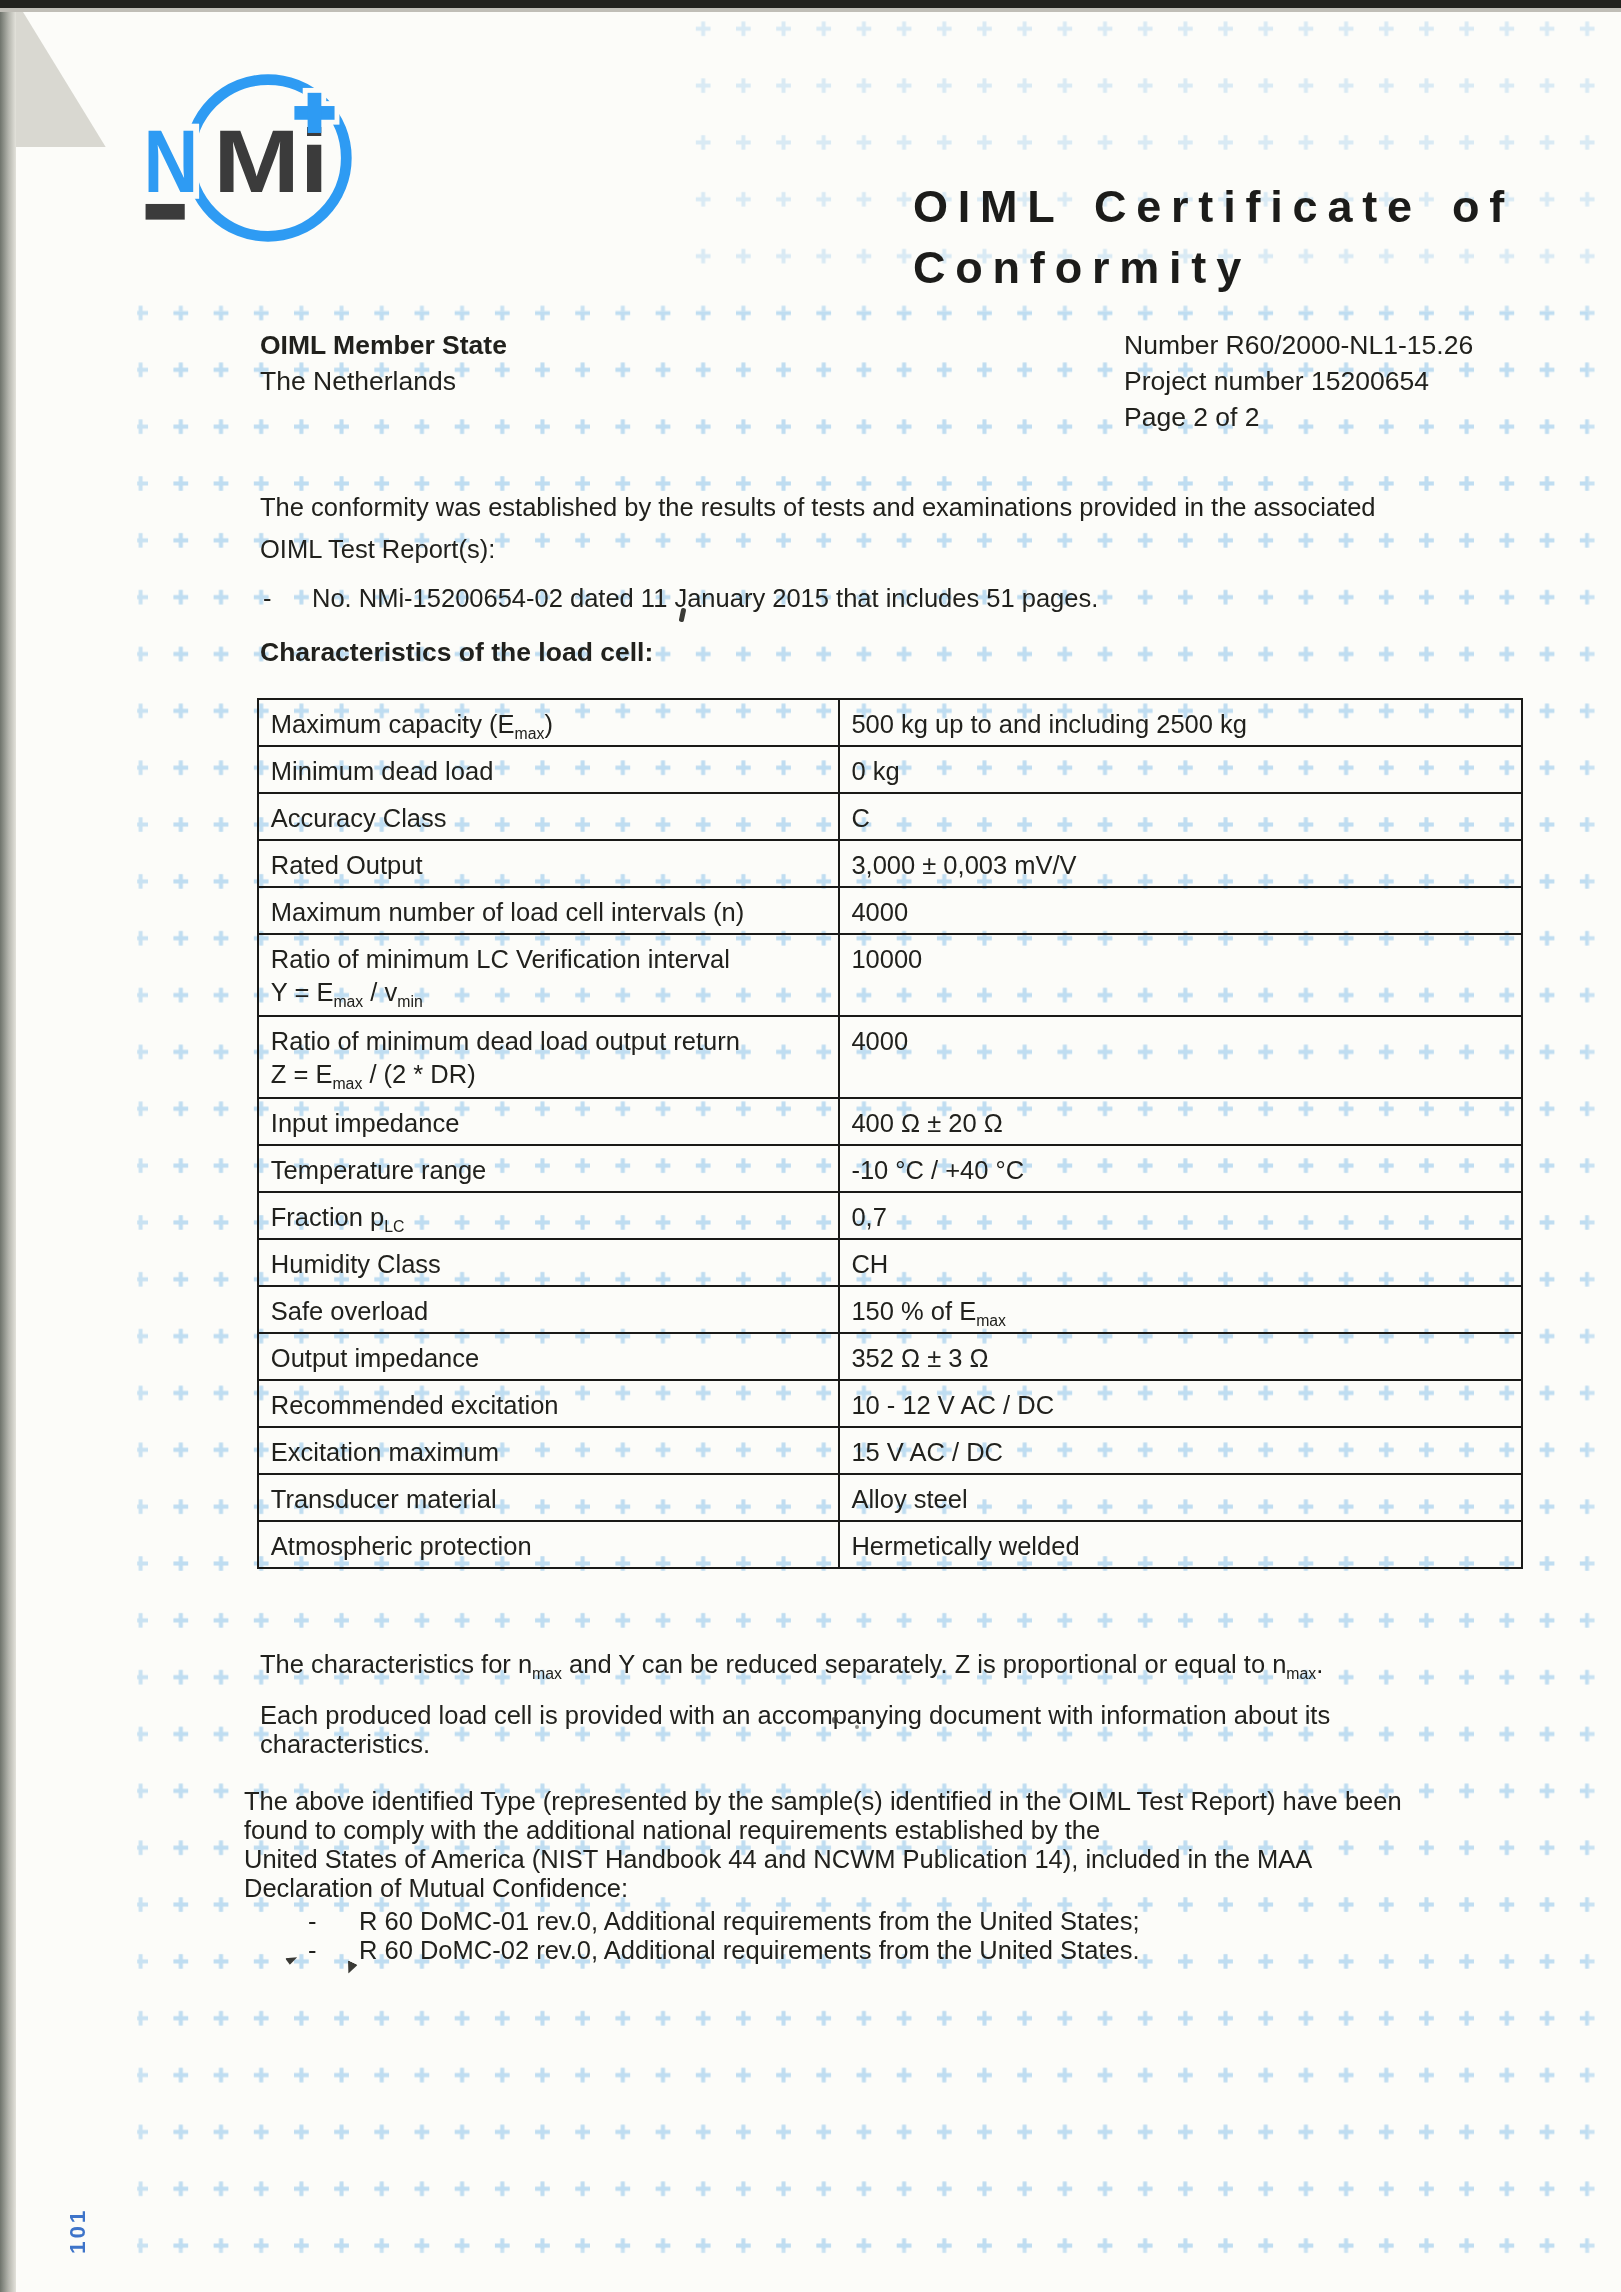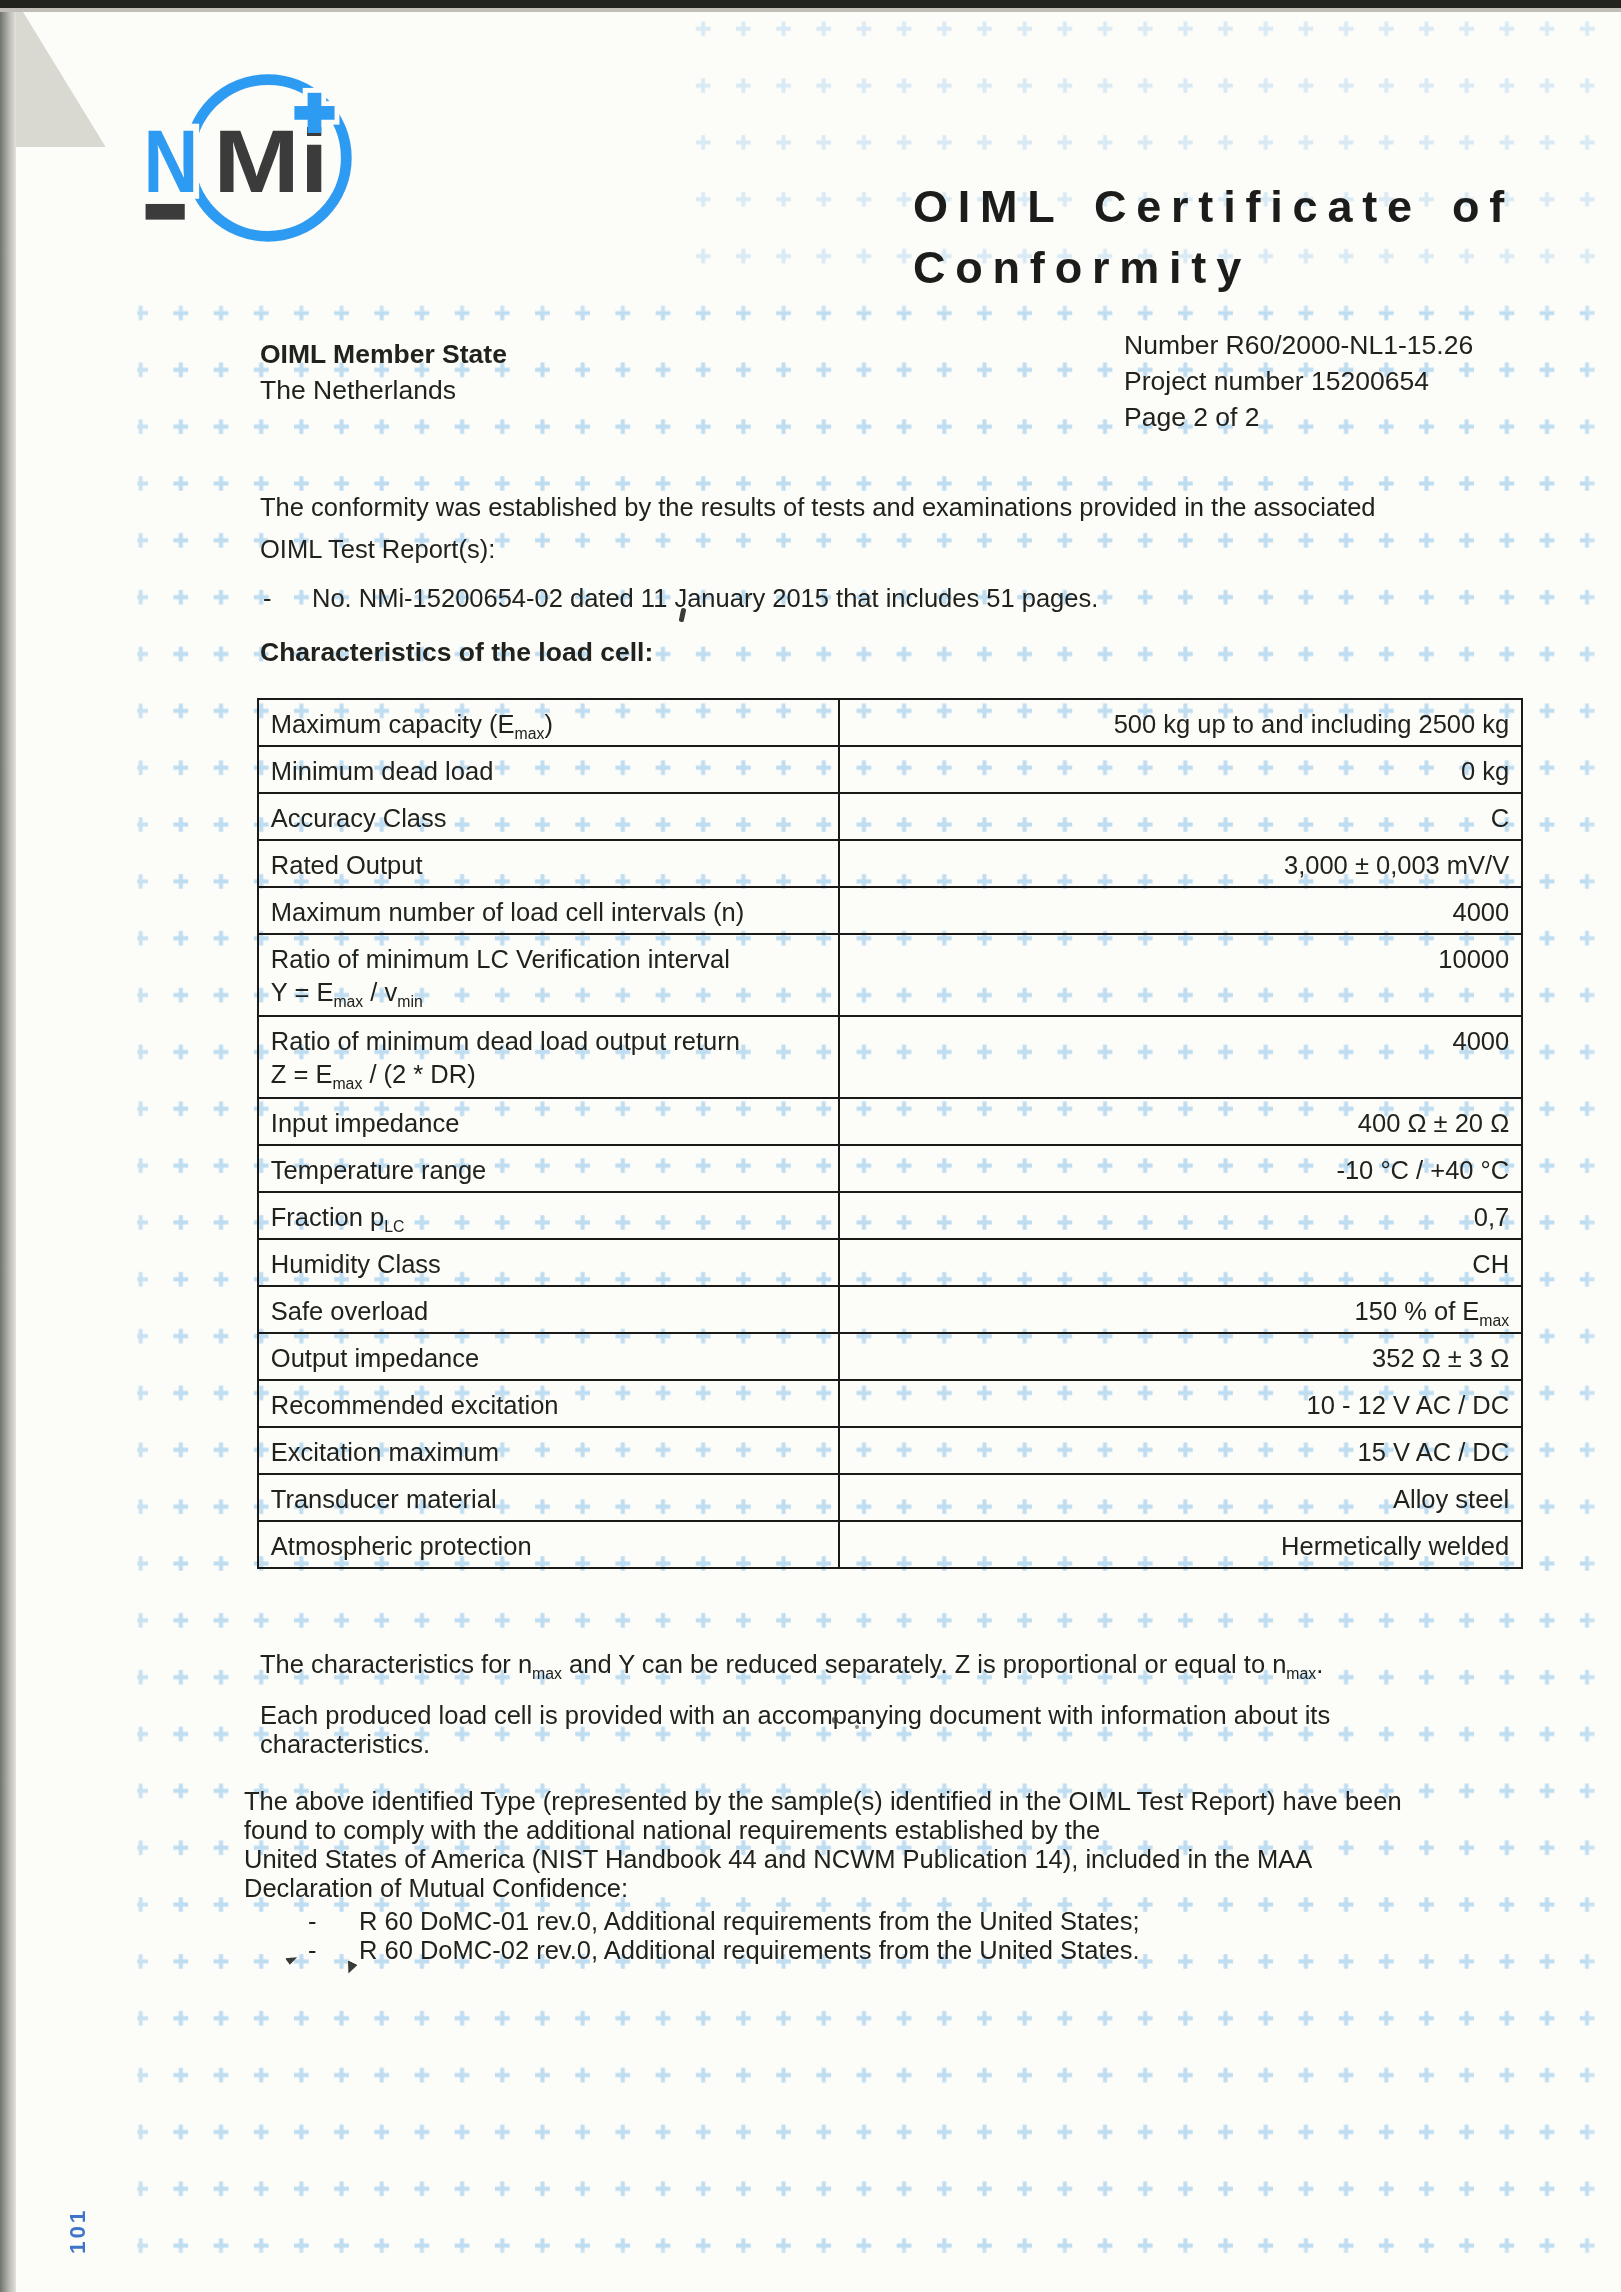--- a/index.html
+++ b/index.html
@@ -16,21 +16,21 @@
   .bottom-dark{left:0;right:0;top:2331;height:7.8px;background:#22221e;}
   
   .pattern{left:0;top:0;}
   
   .logo{left:110px;top:61px;}
   
   .title{right:107px;top:176px;font-weight:bold;font-size:45px;
          line-height:61px;letter-spacing:9.8px;word-spacing:7.8px;color:#1c1c1a;}
   
   .hdr-left{left:260px;top:327px;font-size:26.5px;line-height:36px;}
-  .hdr-left .b{font-weight:bold;margin-top:9px;}
+  .hdr-left .b{font-weight:bold;}
   .hdr-right{left:1124px;top:327px;font-size:26.5px;line-height:36px;}
   
   .para{font-size:25.5px;line-height:29px;}
   .intro{left:260px;top:486px;line-height:42px;}
   .report-item{left:263px;top:584px;}
   .report-item .dash{display:inline-block;width:49px;}
   .heading{left:260px;top:637px;font-size:26.5px;font-weight:bold;}
   .note1{left:260px;top:1650px;}
   .note2{left:260px;top:1701px;}
   .req{left:244px;top:1787px;}
@@ -38,21 +38,21 @@
   .req-items .row{display:block;}
   .req-items .dash{display:inline-block;width:51px;}
   sub{font-size:0.62em;line-height:0;}
   
   table.chars{position:absolute;left:257px;top:698px;width:1266px;border-collapse:collapse;
               font-size:25.5px;color:#21211d;}
   table.chars td{border:2.5px solid #1a1a18;vertical-align:top;padding:7.8px 11.8px 0 11.8px;line-height:33px;}
   table.chars tr{height:47px;}
   table.chars tr.tall{height:82px;padding-left:21px;}
   td.cell-label{width:555px;border-radius:20px;}
-  td.cell-value{text-align:right;}
+  td.cell-value{text-align:left;}
   
   .page-index{left:65px;top:2254px;transform:rotate(-90deg);transform-origin:0 0;
               font-size:22.5px;font-weight:bold;letter-spacing:2.9px;color:#3e74c9;}
   
   .speck{position:absolute;background:#3a3a36;border-radius:2px;}
   .speck.s1{left:680px;top:608px;width:4.9px;height:13.7px;transform:rotate(12deg);}
   .speck.s2{left:832px;top:1717px;width:5.9px;height:5.9px;opacity:.7;}
   .speck.s3{left:855px;top:1725px;width:3.9px;height:3.9px;opacity:.6;}
   .speck.s4{left:286px;top:1956px;width:11.8px;height:7.8px;transform:rotate(-20deg);clip-path:polygon(0 0,100% 40%,20% 100%);}
   .speck.s5{left:345px;top:1962px;width:10.8px;height:11.8px;transform:rotate(25deg);clip-path:polygon(0 0,100% 0,55% 100%);}

